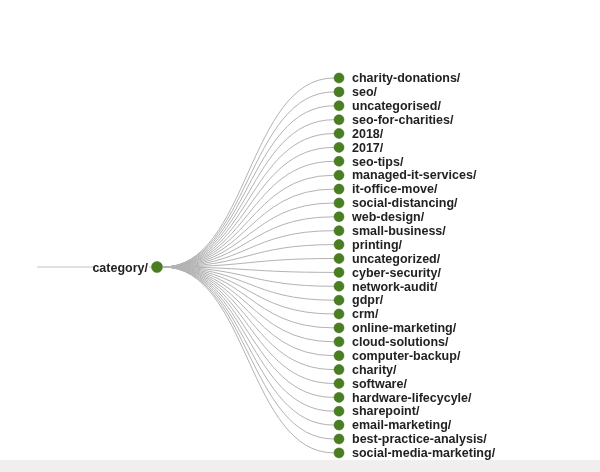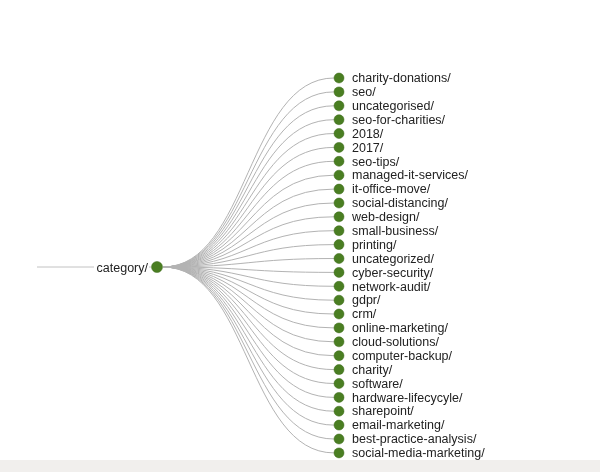--- a/index.html
+++ b/index.html
@@ -9,20 +9,21 @@
     height: 472px;
     background: var(--bg, #ffffff);
     overflow: hidden;
     font-family: "Liberation Sans", sans-serif;
   }
   #app {
     position: relative;
     width: 600px;
     height: 436px;
     background: var(--bg, #ffffff);
+    font-weight: bold;
   }
   svg { display: block; }
   .branch {
     stroke: var(--rootline, #c2c2c2);
     stroke-width: 1;
   }
   .link {
     fill: none;
     stroke: var(--link, #b3b3b3);
     stroke-width: 1;

